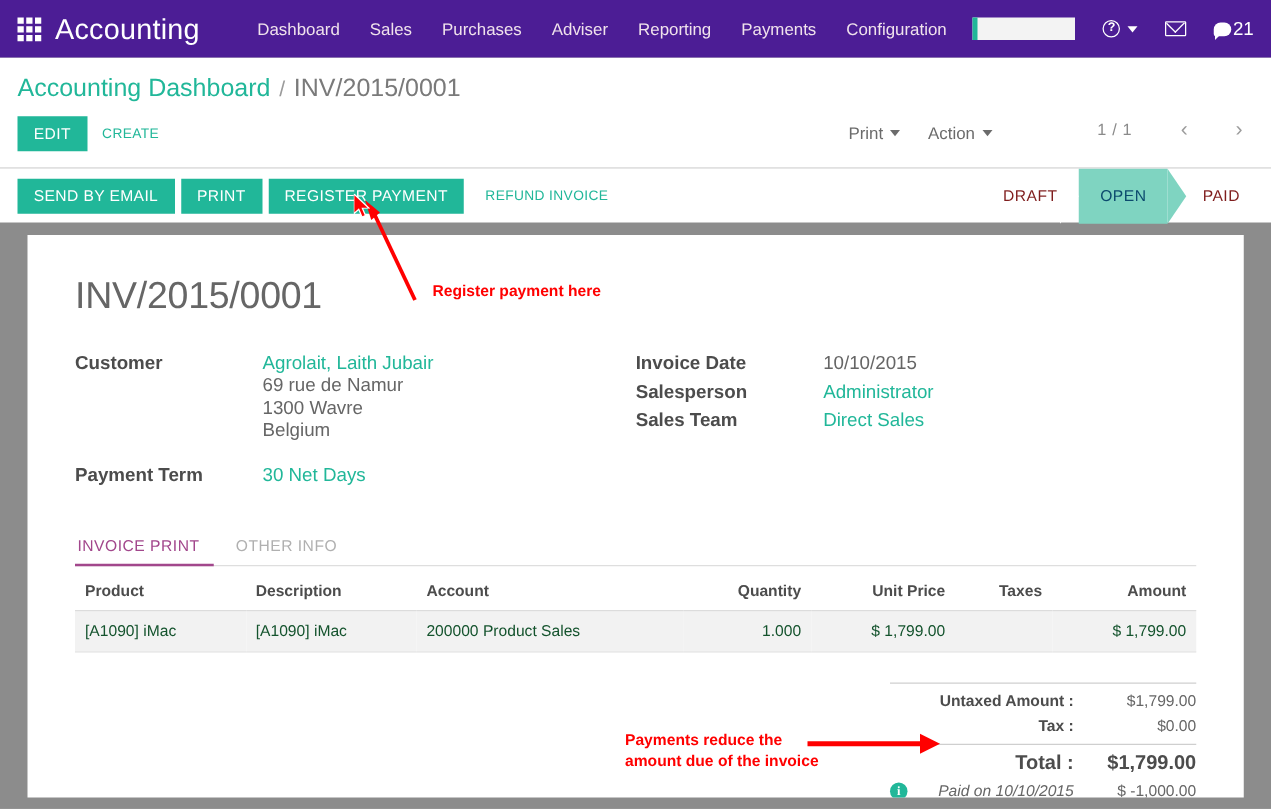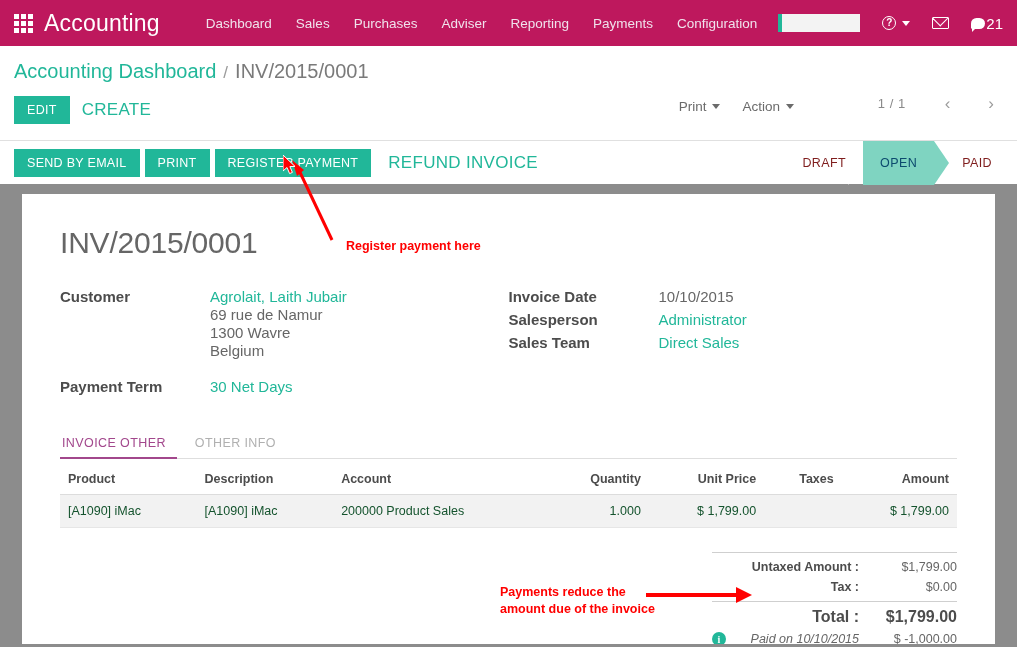--- a/index.html
+++ b/index.html
@@ -8,21 +8,21 @@
     width: 1017px; height: 647px;
     overflow: hidden;
     background: #8c8c8c;
     font-family: "Liberation Sans", sans-serif;
     -webkit-font-smoothing: antialiased;
   }
 
   
   #topbar {
     height: 46px;
-    background: #be185d;
+    background: #4c1d95;
     display: flex;
     align-items: center;
     padding: 0 12px 0 10px;
     position: relative;
   }
   .apps-grid {
     width: 26px; height: 26px;
     display: grid;
     grid-template-columns: repeat(3, 5px);
     grid-template-rows: repeat(3, 5px);
@@ -136,21 +136,21 @@
     border: none;
     font-size: 12.5px;
     padding: 7px 13px;
     letter-spacing: .3px;
     cursor: pointer;
     font-family: inherit;
   }
   .btn-flat {
     background: transparent; color: #21b799;
     border: none;
-    font-size: 17px;
+    font-size: 11px;
     padding: 7px 12px;
     letter-spacing: .3px;
     cursor: pointer;
     font-family: inherit;
   }
   #cp-right {
     position: absolute; right: 0; top: 0;
     display: flex; align-items: center; gap: 4px;
   }
   .dropbtn {
@@ -441,21 +441,21 @@
         </div>
         <div class="frow">
           <div class="flabel">Sales Team</div>
           <div class="fval link">Direct Sales</div>
         </div>
       </div>
     </div>
 
     <div id="notebook">
       <div id="tabs">
-        <div class="tab active">INVOICE OTHER</div>
+        <div class="tab active">INVOICE PRINT</div>
         <div class="tab">OTHER INFO</div>
       </div>
 
       <table id="linetable">
         <thead>
           <tr>
             <th>Product</th>
             <th>Description</th>
             <th>Account</th>
             <th class="num">Quantity</th>
@@ -506,21 +506,21 @@
 
 <svg id="annot-svg">
 
   <line x1="332" y1="240" x2="297" y2="166" stroke="#ff0000" stroke-width="3"></line>
   <polygon points="292,160 304,170 297,176" fill="#ff0000"></polygon>
 
   <line x1="646" y1="595" x2="742" y2="595" stroke="#ff0000" stroke-width="4"></line>
   <polygon points="752,595 736,587 736,603" fill="#ff0000"></polygon>
 </svg>
 
-<div class="annot" style="left:346px; top:238px;">
+<div class="annot" style="left:346px; top:225px;">
   <span>Register payment here</span>
 </div>
 
 <div class="annot" style="left:500px; top:584px;">
   <div>Payments reduce the</div>
   <div>amount due of the invoice</div>
 </div>
 
 <svg id="cursor" style="left:283px; top:155px;" width="16" height="22" viewBox="0 0 16 22">
   <polygon points="0,0 0,16 4,12.5 6.6,18.6 9.4,17.4 6.9,11.6 12,11.4" fill="#ff0000" stroke="#ffffff" stroke-width="1"></polygon>

